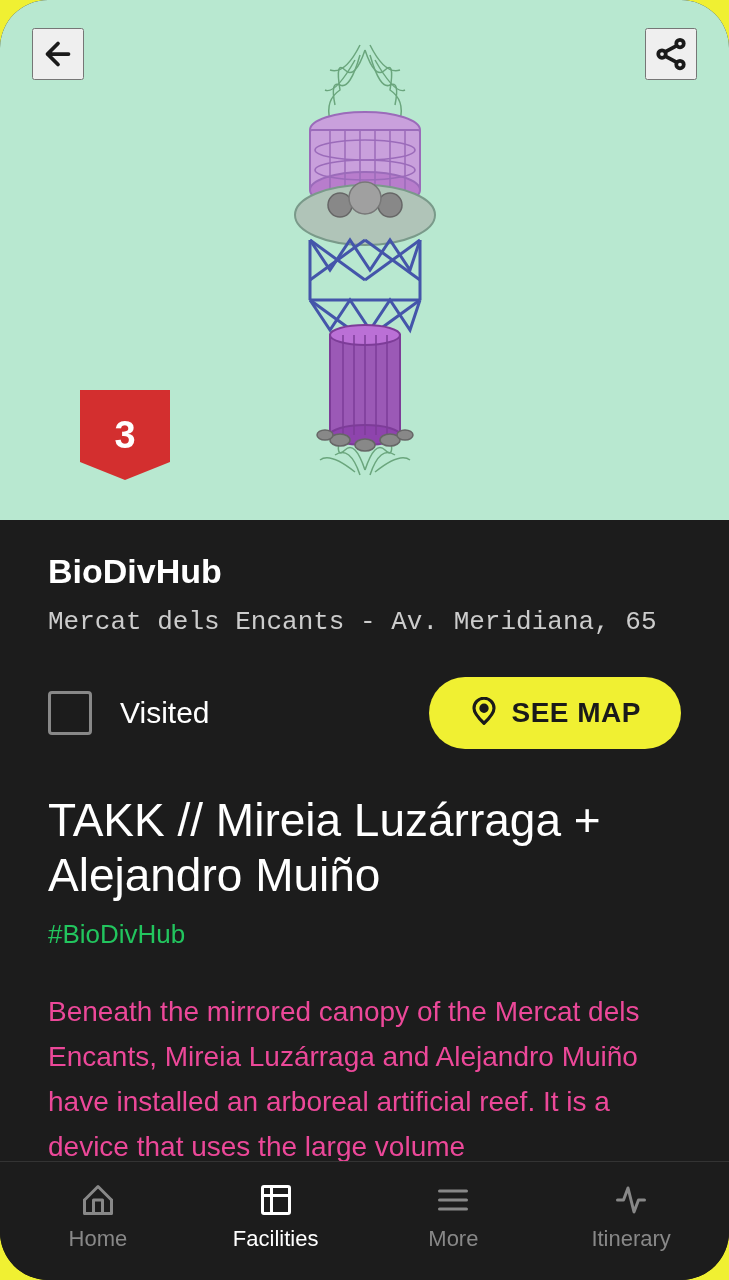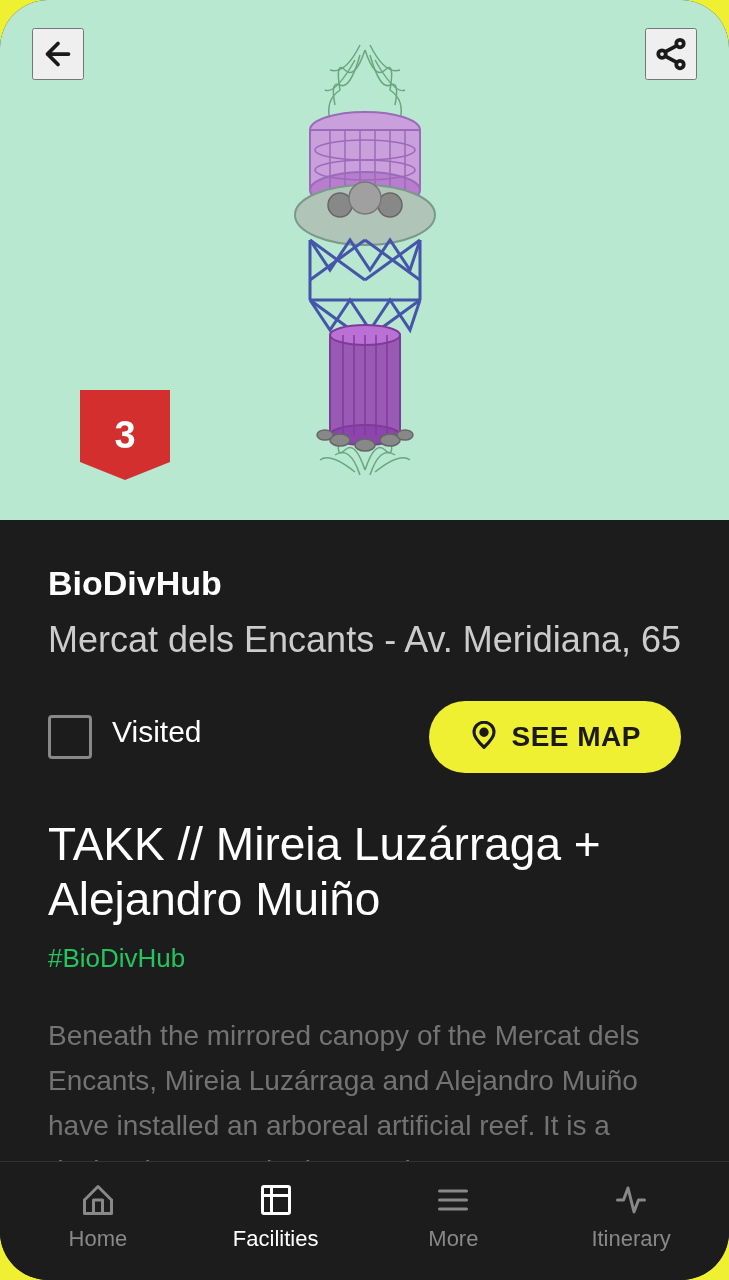--- a/index.html
+++ b/index.html
@@ -91,48 +91,49 @@
       display: flex;
       align-items: center;
       justify-content: center;
     }
 
     
     .content {
       background: #1c1c1c;
       flex: 1;
       overflow-y: auto;
-      padding: 44px 48px 0;
+      padding: 32px 48px 0;
     }
 
     .venue-name {
       color: white;
       font-size: 34px;
       font-weight: 700;
       margin-bottom: 16px;
     }
 
     .venue-address {
       color: #cccccc;
-      font-size: 36px;
+      font-size: 26px;
       font-weight: 400;
       margin-bottom: 40px;
+      font-family: Liberation Mono, monospace;
     }
 
     .action-row {
       display: flex;
       align-items: center;
       justify-content: space-between;
       margin-bottom: 44px;
     }
 
     .visited-checkbox {
       display: flex;
-      align-items: flex-start;
-      gap: 20px;
+      align-items: center;
+      gap: 28px;
       cursor: pointer;
     }
 
     .checkbox-box {
       width: 44px;
       height: 44px;
       border: 3px solid #888;
       background: transparent;
       border-radius: 4px;
     }
@@ -171,21 +172,21 @@
       margin-bottom: 16px;
     }
 
     .artwork-tag {
       color: #22c55e;
       font-size: 26px;
       margin-bottom: 40px;
     }
 
     .artwork-description {
-      color: #737373;
+      color: #ec4899;
       font-size: 28px;
       line-height: 1.6;
     }
 
     
     .bottom-nav {
       background: #1c1c1c;
       border-top: 1px solid #333;
       display: flex;
       justify-content: space-around;

